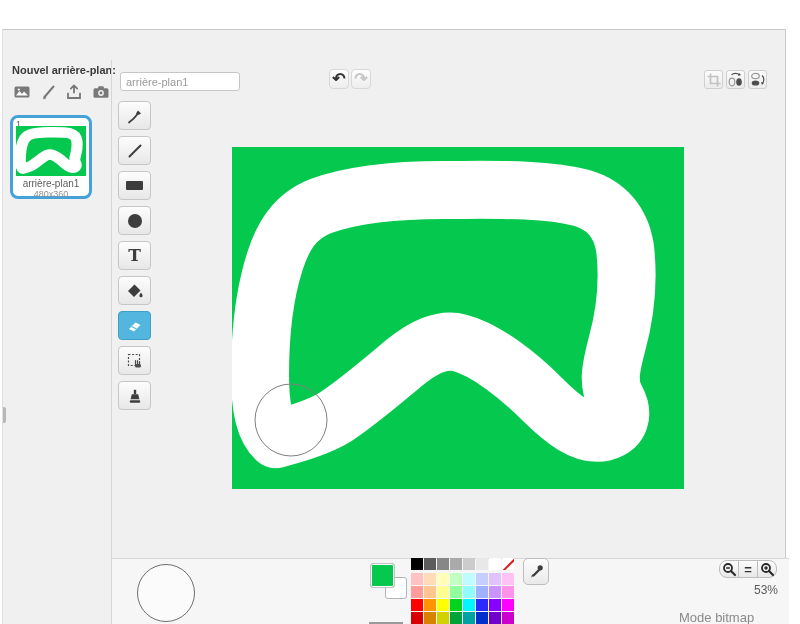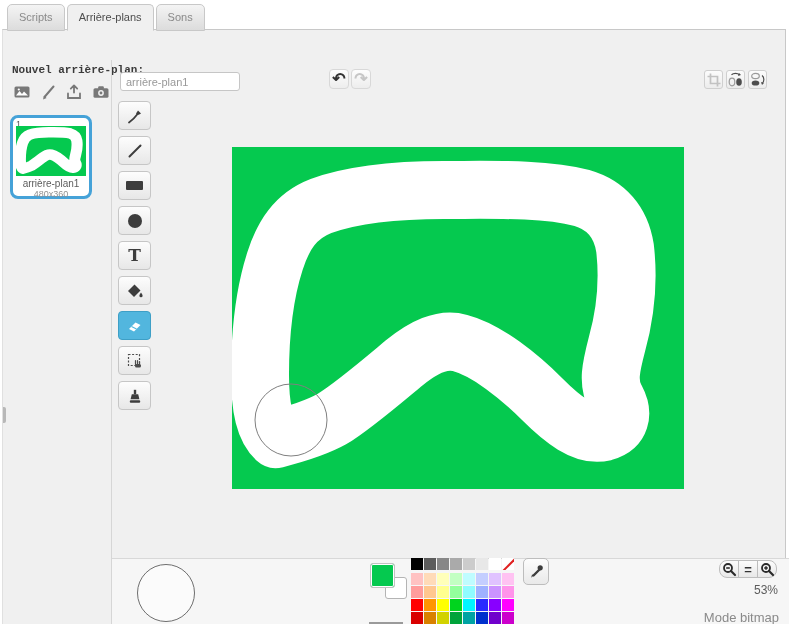--- a/index.html
+++ b/index.html
@@ -8,21 +8,21 @@
   
   .main{position:absolute;left:2px;top:29px;width:784px;height:595px;background:#f0f0f0;
         border-top:1px solid #c8c8c8;border-right:1px solid #c8c8c8;border-left:1px solid #e0e0e0;}
   
   .tabbar{position:absolute;left:7px;top:4px;z-index:5;display:flex;}
   .tab{font-size:11px;padding:6px 11px 7px;border:1px solid #c8c8c8;border-radius:5px 5px 0 0;
        margin-right:2px;color:#8a8a8a;background:linear-gradient(#f4f4f4,#dcdcdc);cursor:default;}
   .tab.active{background:#f0f0f0;color:#4d4d4d;border-bottom:1px solid #f0f0f0;}
   
   .sidebar-divider{position:absolute;left:108px;top:30px;width:1px;height:594px;background:#d6d6d6;}
-  .nb-label{position:absolute;left:9px;top:34px;font-size:11px;font-weight:bold;color:#3a3a3a;white-space:nowrap;font-family:Liberation Mono, monospace;}
+  .nb-label{position:absolute;left:9px;top:34px;font-size:11px;font-weight:bold;color:#3a3a3a;white-space:nowrap;}
   .nb-icons{position:absolute;left:10px;top:53px;display:flex;gap:9px;align-items:center;}
   .nb-icons svg{display:block;}
   .thumb-box{position:absolute;left:7px;top:85px;width:82px;height:84px;background:#fff;
              border:3px solid #45a2d8;border-radius:8px;}
   .thumb-idx{position:absolute;left:3px;top:1px;font-size:9px;color:#555;}
   .thumb-img{position:absolute;left:3px;top:8px;width:70px;height:50px;}
   .thumb-name{position:absolute;left:0;top:60px;width:76px;text-align:center;font-size:10px;color:#5c5c5c;}
   .thumb-size{position:absolute;left:0;top:71px;width:76px;text-align:center;font-size:9px;color:#909090;}
   .left-handle{position:absolute;left:0;top:377px;width:3px;height:16px;background:#b8b8b8;border-radius:0 2px 2px 0;}
   
@@ -66,32 +66,27 @@
   .pcell.slash::after{content:"";position:absolute;left:-2px;top:5px;width:20px;height:2px;background:#e02020;transform:rotate(-45deg);}
   .dropper{position:absolute;left:520px;top:528px;width:26px;height:27px;border:1px solid #bdbdbd;border-radius:5px;
            background:linear-gradient(#fdfdfd,#e9e9e9);display:flex;align-items:center;justify-content:center;cursor:pointer;}
   .zoomctrl{position:absolute;left:716px;top:530px;display:flex;}
   .zbtn{width:20px;height:18px;border:1px solid #bdbdbd;background:linear-gradient(#fcfcfc,#e8e8e8);
         display:flex;align-items:center;justify-content:center;cursor:pointer;margin-left:-1px;}
   .zbtn:first-child{border-radius:8px 0 0 8px;margin-left:0;}
   .zbtn:last-child{border-radius:0 8px 8px 0;}
   .zeq{font-size:13px;font-weight:bold;color:#333;}
   .zoom-level{position:absolute;left:733px;top:553px;width:42px;text-align:right;font-size:12px;color:#5c5c5c;}
-  .mode-label{position:absolute;left:676px;top:580px;width:100px;text-align:right;font-size:13px;color:#8a8a8a;}
+  .mode-label{position:absolute;left:676px;top:580px;width:100px;font-size:13px;color:#8a8a8a;}
 </style>
 </head>
 <body>
 
 <div class="root">
 
-  <div class="tabbar">
-    <div class="tab">Scripts</div>
-    <div class="tab active">Arrière-plans</div>
-    <div class="tab">Sons</div>
-  </div>
 
   <div class="main">
 
     <div class="nb-label">Nouvel arrière-plan:</div>
     <div class="nb-icons">
       <span>
         <svg width="18" height="18" viewBox="0 0 18 18">
             <rect x="1.5" y="3.5" width="15" height="11" rx="1.5" fill="#787878"></rect>
             <path d="M3 12.5 l3.5-4.5 2.5 3 2-2.5 4 4z" fill="#ffffff"></path>
             <circle cx="5.8" cy="6.5" r="1.1" fill="#ffffff"></circle>

